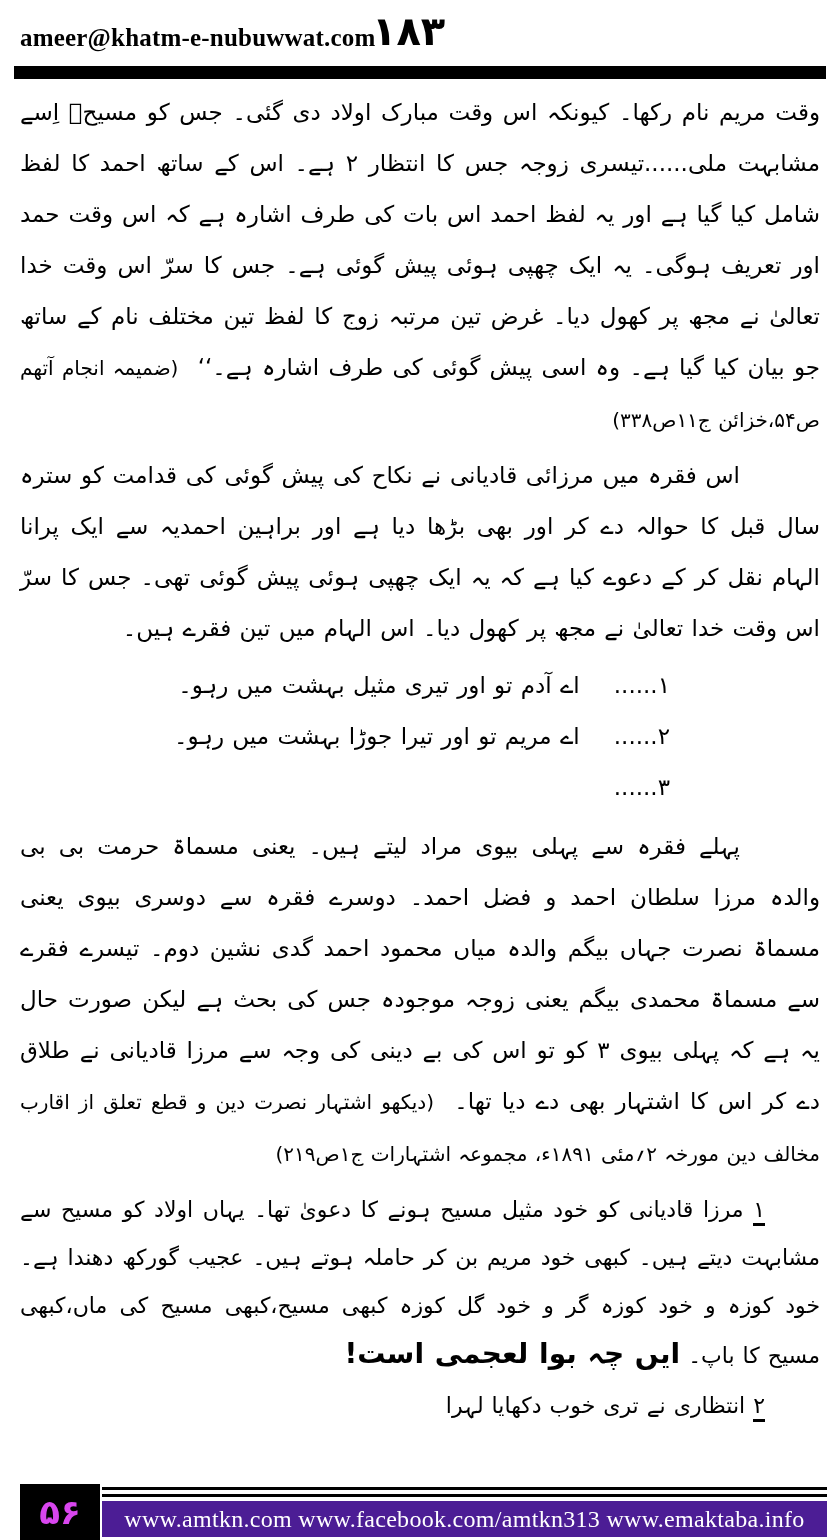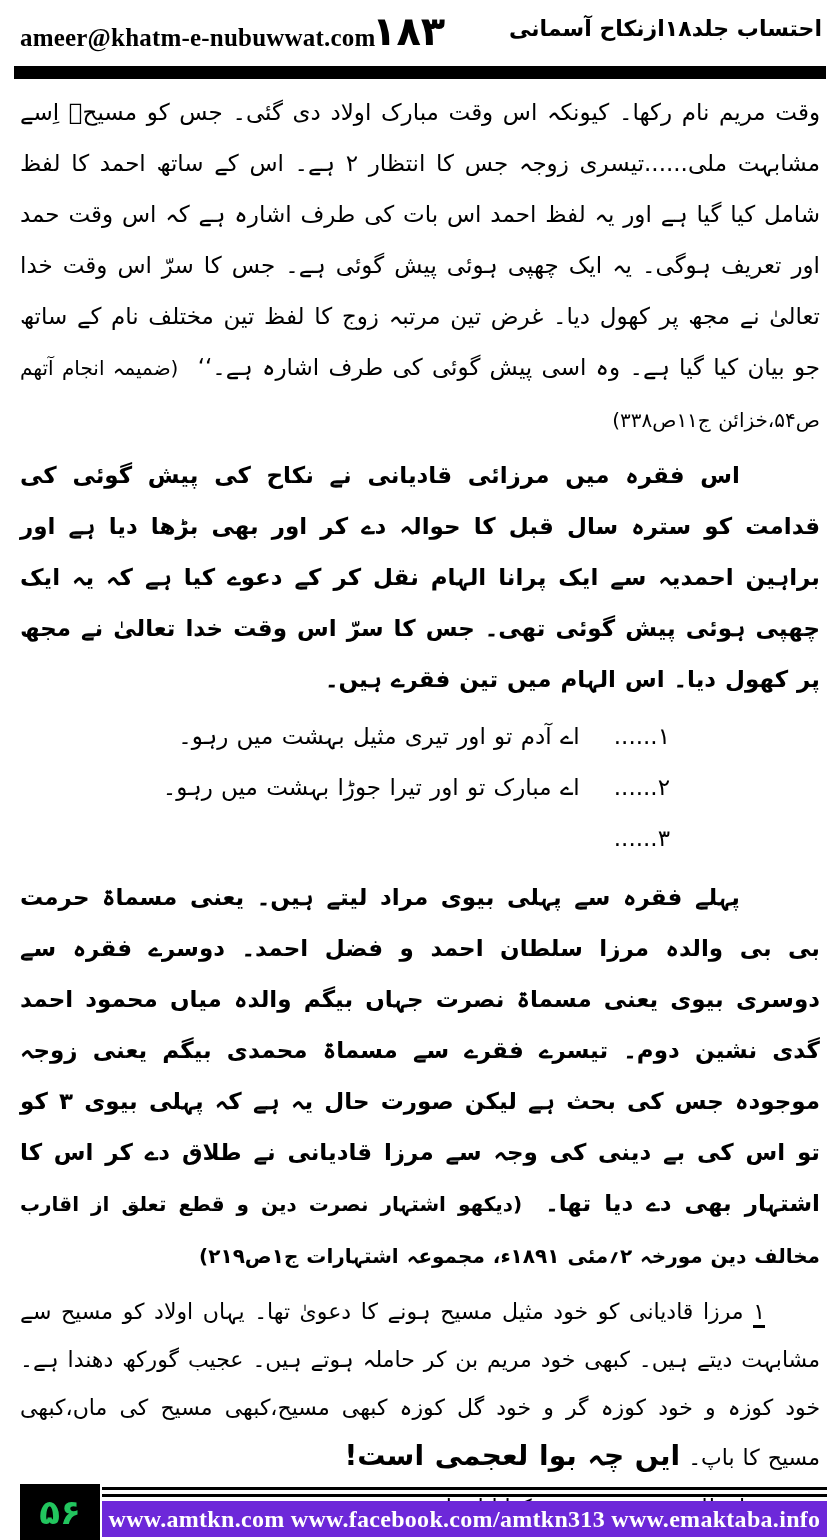--- a/index.html
+++ b/index.html
@@ -26,78 +26,77 @@
     font-size:22px; font-weight:bold; direction:rtl; white-space:nowrap;
   }
   .rule { height:13px; background:#000; margin:2px 14px 0; }
 
   
   .body {
     margin:8px 20px 0; direction:rtl; text-align:justify;
     font-size:23px; line-height:51px; word-spacing:1px;
   }
   .para { margin-bottom:4px; }
-  .indent { text-indent:80px;font-weight:bold; }
+  .indent { text-indent:80px; }
   .citation { font-size:20px; margin-right:10px; }
 
   .list { margin:6px 150px 8px 0; }
   .list-row { display:flex; direction:rtl; gap:34px; line-height:51px; }
   .list-num { white-space:nowrap; }
 
   .footnotes { margin-top:6px; }
   .fn { font-size:22px; line-height:48px; text-indent:55px; text-align:justify; margin-bottom:2px; }
   .fn-marker { border-bottom:3px solid #000; padding-bottom:1px; }
   .fn-bold { font-weight:bold; font-size:28px; }
 
   
   .footer { position:absolute; left:0; right:0; bottom:0; height:58px; }
   .footer-pagenum {
     position:absolute; left:20px; bottom:0; width:80px; height:56px;
-    background:#000; color:#22c55e; font-size:34px; font-weight:bold;
+    background:#000; color:#d946ef; font-size:34px; font-weight:bold;
     display:flex; align-items:center; justify-content:center; direction:rtl;
   }
   .footer-right { position:absolute; left:102px; right:13px; bottom:3px; }
   .thin-line { height:3px; background:#000; margin-bottom:4px; }
   .footer-bar {
-    height:36px; background:#6d28d9; color:#fff;
+    height:36px; background:#4c1d95; color:#fff;
     display:flex; align-items:center; justify-content:center;
-    font-family:"Liberation Serif", serif; font-weight:bold; font-size:24px;
+    font-family:"Liberation Serif", serif; font-weight:normal; font-size:24px;
     white-space:nowrap; letter-spacing:0.3px;
   }
 </style>
 </head>
 <body>
 
 <div class="page">
 
   <header class="header">
     <span class="email">ameer@khatm-e-nubuwwat.com</span>
     <span class="page-num-top">۱۸۳</span>
-    <span class="book-title">احتساب جلد۱۸ازنکاح آسمانی</span>
   </header>
 
   <div class="rule"></div>
 
   <main class="body">
 
     <p class="para">
       <span>وقت مریم نام رکھا۔ کیونکہ اس وقت مبارک اولاد دی گئی۔ جس کو مسیحؑ اِسے مشابہت ملی......تیسری زوجہ جس کا انتظار ۲ ہے۔ اس کے ساتھ احمد کا لفظ شامل کیا گیا ہے اور یہ لفظ احمد اس بات کی طرف اشارہ ہے کہ اس وقت حمد اور تعریف ہوگی۔ یہ ایک چھپی ہوئی پیش گوئی ہے۔ جس کا سرّ اس وقت خدا تعالیٰ نے مجھ پر کھول دیا۔ غرض تین مرتبہ زوج کا لفظ تین مختلف نام کے ساتھ جو بیان کیا گیا ہے۔ وہ اسی پیش گوئی کی طرف اشارہ ہے۔‘‘</span>
       <span class="citation">(ضمیمہ انجام آتھم ص۵۴،خزائن ج۱۱ص۳۳۸)</span>
     </p>
 
     <p class="para indent">اس فقرہ میں مرزائی قادیانی نے نکاح کی پیش گوئی کی قدامت کو سترہ سال قبل کا حوالہ دے کر اور بھی بڑھا دیا ہے اور براہین احمدیہ سے ایک پرانا الہام نقل کر کے دعوے کیا ہے کہ یہ ایک چھپی ہوئی پیش گوئی تھی۔ جس کا سرّ اس وقت خدا تعالیٰ نے مجھ پر کھول دیا۔ اس الہام میں تین فقرے ہیں۔</p>
 
     <div class="list">
       <div class="list-row">
         <span class="list-num">۱......</span>
         <span class="list-text">اے آدم تو اور تیری مثیل بہشت میں رہو۔</span>
       </div>
       <div class="list-row">
         <span class="list-num">۲......</span>
-        <span class="list-text">اے مبارک تو اور تیرا جوڑا بہشت میں رہو۔</span>
+        <span class="list-text">اے مریم تو اور تیرا جوڑا بہشت میں رہو۔</span>
       </div>
       <div class="list-row">
         <span class="list-num">۳......</span>
       </div>
     </div>
 
     <p class="para indent">
       <span>پہلے فقرہ سے پہلی بیوی مراد لیتے ہیں۔ یعنی مسماۃ حرمت بی بی والدہ مرزا سلطان احمد و فضل احمد۔ دوسرے فقرہ سے دوسری بیوی یعنی مسماۃ نصرت جہاں بیگم والدہ میاں محمود احمد گدی نشین دوم۔ تیسرے فقرے سے مسماۃ محمدی بیگم یعنی زوجہ موجودہ جس کی بحث ہے لیکن صورت حال یہ ہے کہ پہلی بیوی ۳ کو تو اس کی بے دینی کی وجہ سے مرزا قادیانی نے طلاق دے کر اس کا اشتہار بھی دے دیا تھا۔</span>
       <span class="citation">(دیکھو اشتہار نصرت دین و قطع تعلق از اقارب مخالف دین مورخہ ۲؍مئی ۱۸۹۱ء، مجموعہ اشتہارات ج۱ص۲۱۹)</span>
     </p>

